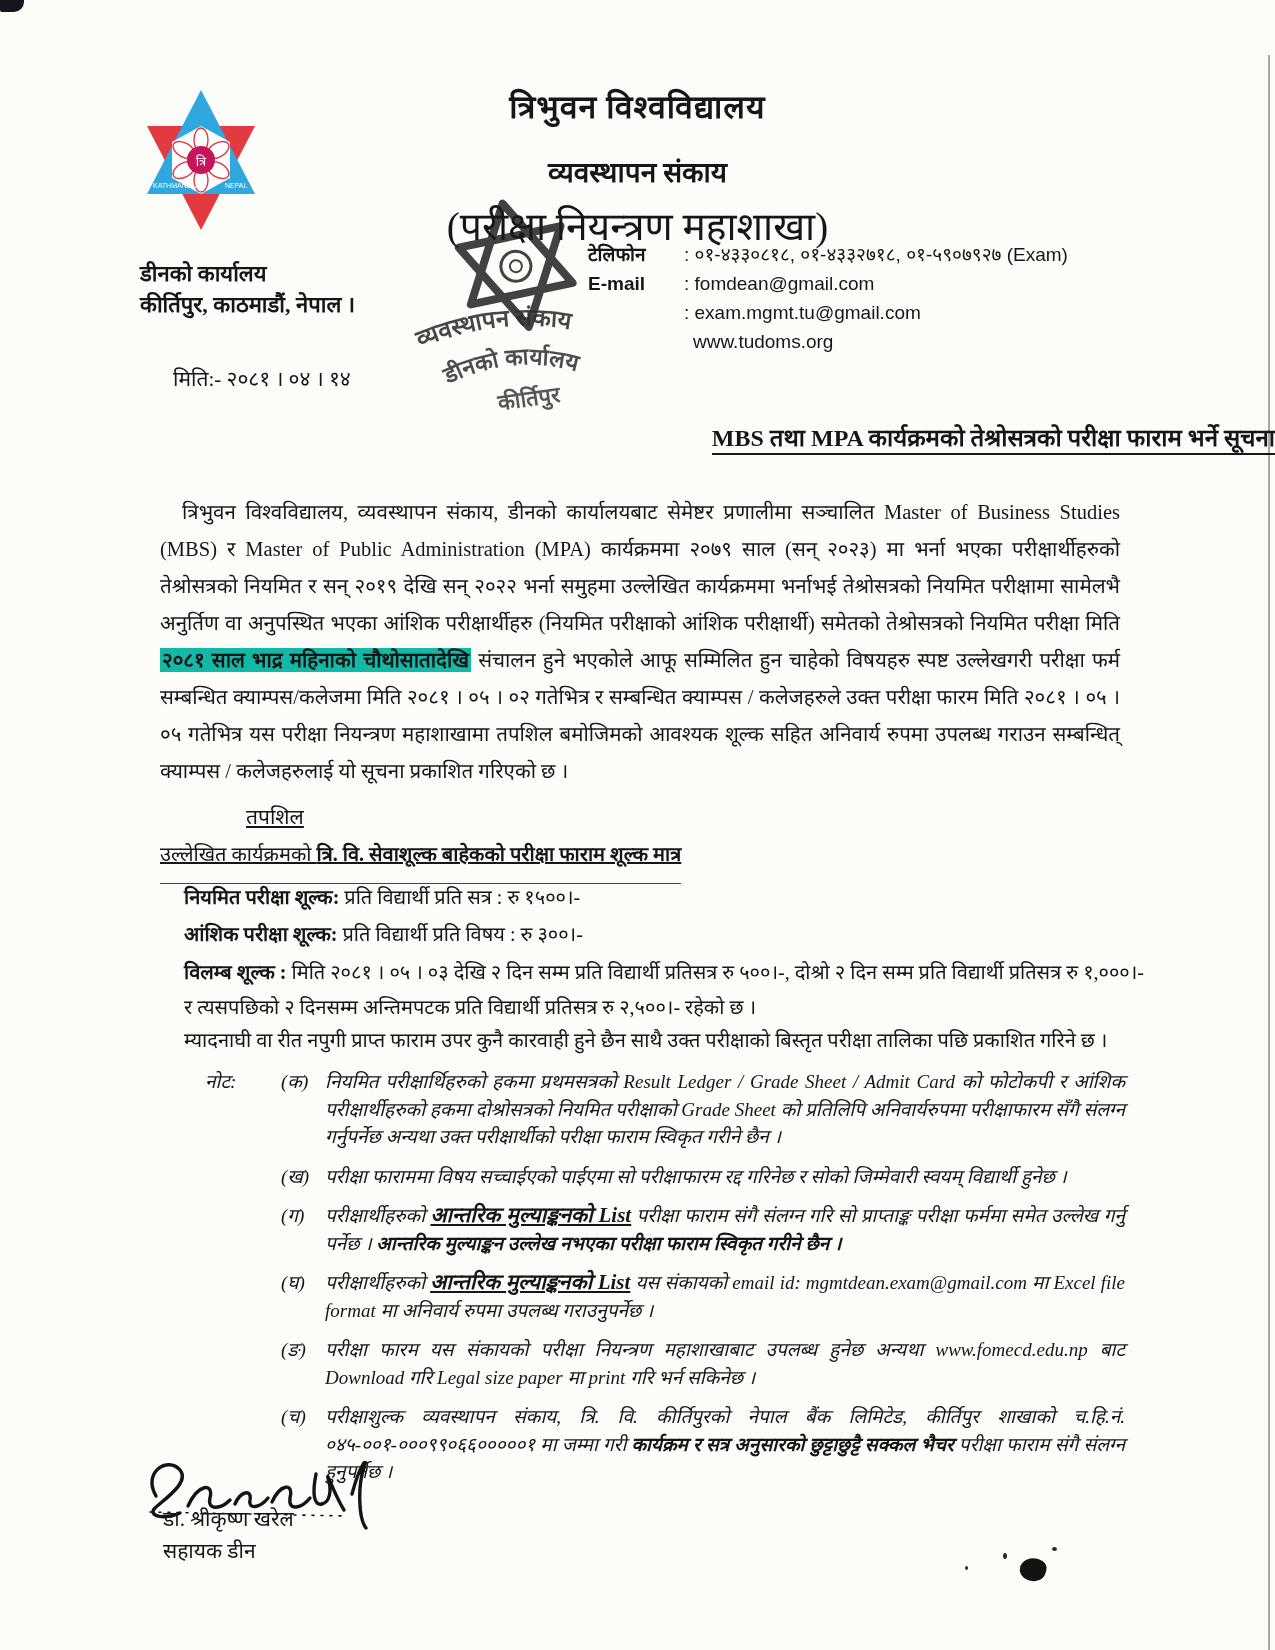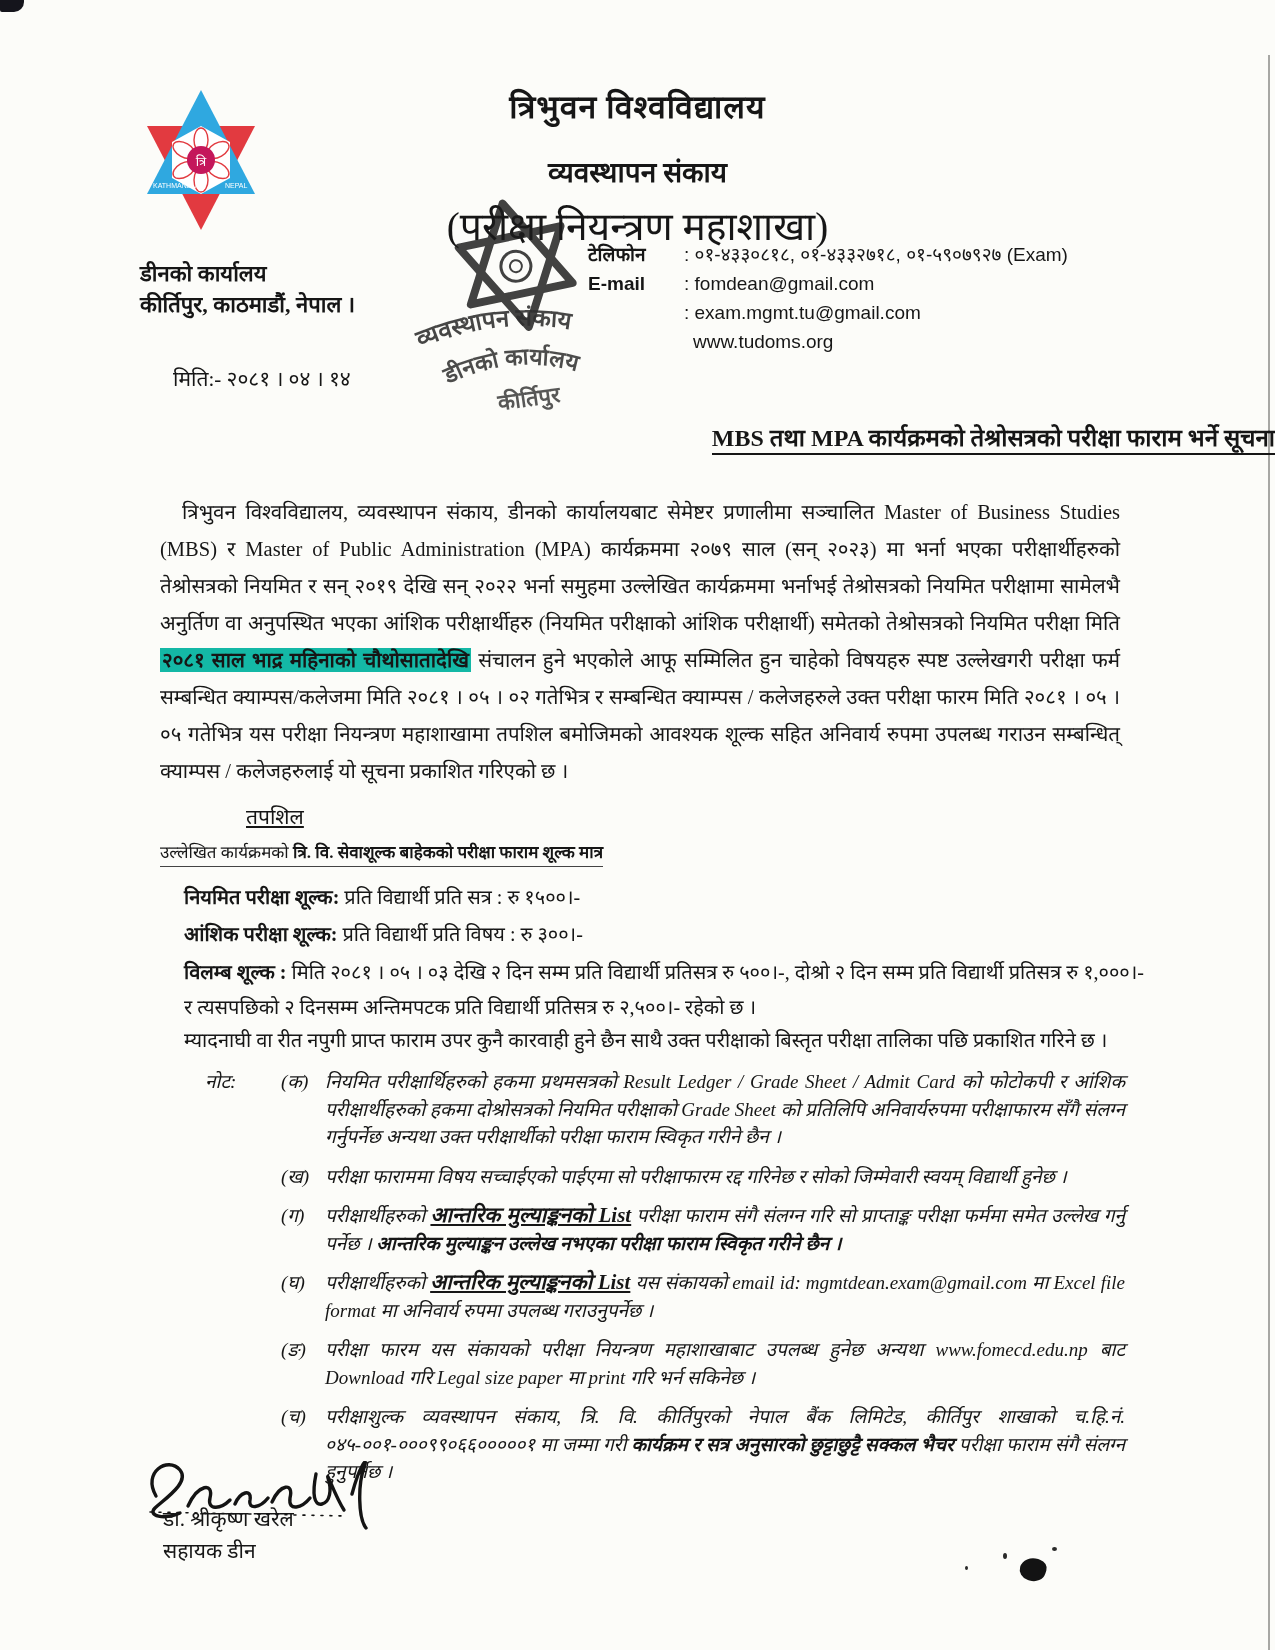--- a/index.html
+++ b/index.html
@@ -23,21 +23,21 @@
   .contacts .row{display:grid;grid-template-columns:96px 1fr;}
   .contacts .lbl{font-weight:bold;}
   .contacts .np{font-weight:normal;}
   
   .notice-title{position:absolute;top:420px;left:0;width:100%;text-align:right;font-size:24px;font-weight:bold;}
   .notice-title span{border-bottom:2px solid #161616;padding-bottom:2px;}
   
   .body-par{position:absolute;top:494px;left:160px;width:960px;font-size:20.5px;line-height:37px;text-align:justify;text-indent:22px;}
   .hl{background:#14b8a6;padding:1px 2px;font-weight:bold;}
   .tapasil{position:absolute;top:802px;left:222px;font-size:21px;text-decoration:underline;margin-left:24px;}
-  .fee-head{position:absolute;top:840px;left:160px;font-size:17px;border-bottom:1.5px solid #444;padding-bottom:3px;}
+  .fee-head{position:absolute;top:840px;left:160px;font-size:20px;border-bottom:1.5px solid #444;padding-bottom:16px;text-decoration:underline;}
   .fee-head b{font-weight:bold;}
   .fee-line{position:absolute;left:144px;width:960px;font-size:20px;line-height:35px;text-align:justify;margin-left:40px;}
   .fee-line .lbl{font-weight:bold;}
   
   .notes{position:absolute;top:1068px;left:205px;width:920px;font-size:19px;font-style:italic;}
   .note-row{display:grid;grid-template-columns:76px 44px 1fr;margin-bottom:12px;line-height:27.5px;}
   .note-row .nlbl{font-weight:normal;}
   .note-row .ntext{text-align:justify;}
   .bu{font-weight:bold;text-decoration:underline;font-size:21px;}
   .bold{font-weight:bold;}

